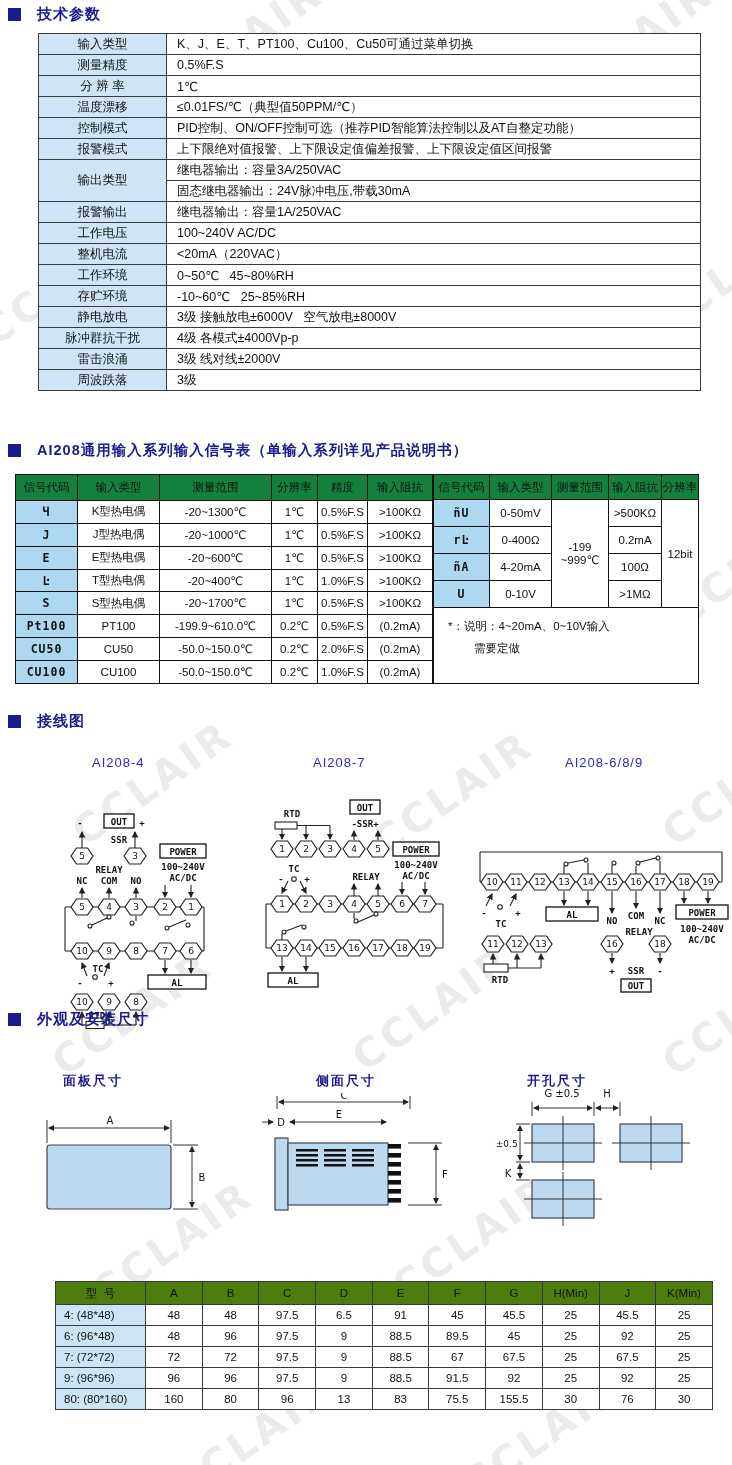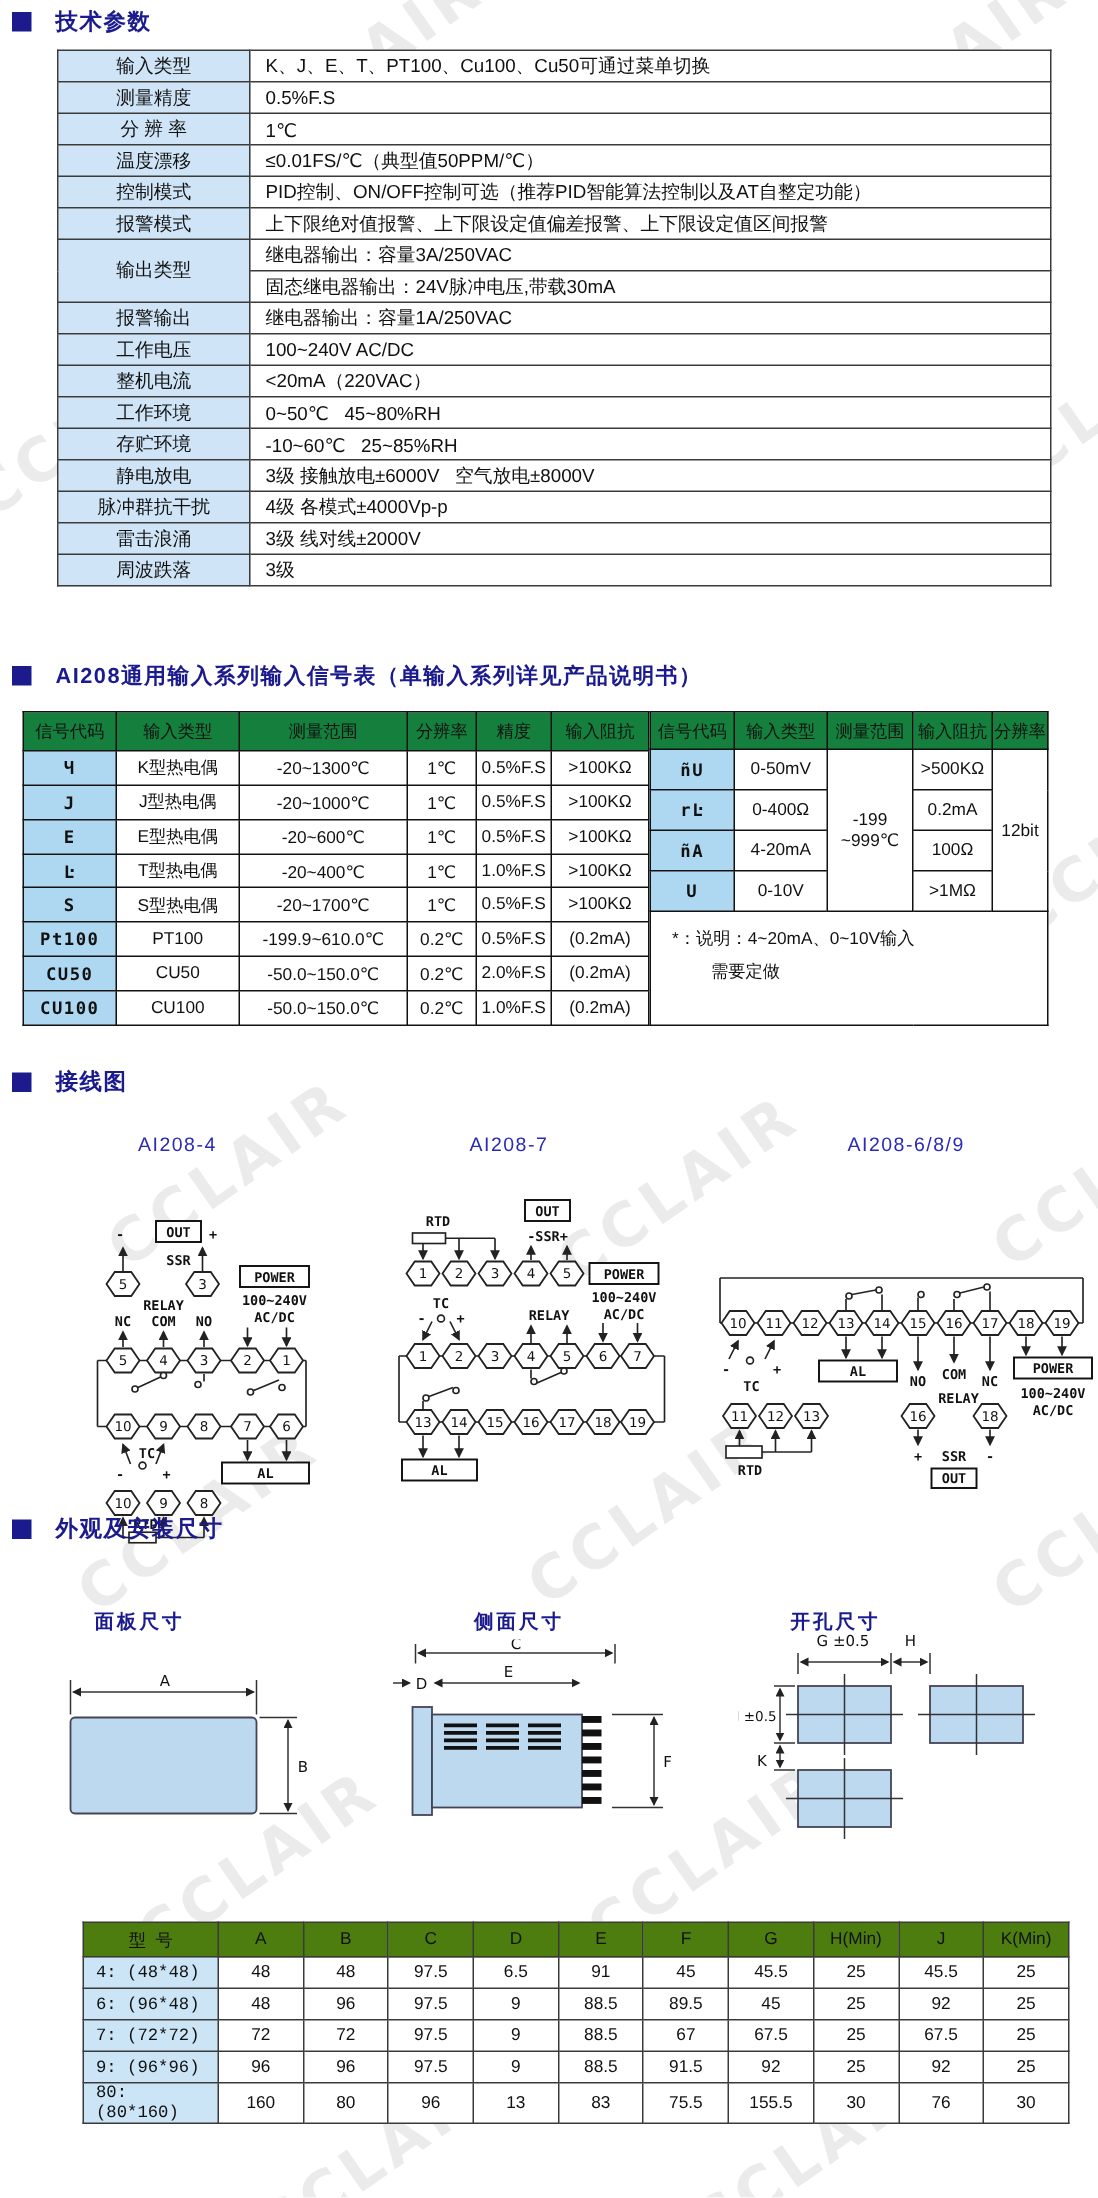--- a/index.html
+++ b/index.html
@@ -23,21 +23,21 @@
   .t2 th{background:#15803d;font-weight:normal;height:24px;}
   .t2l td{height:21px;}
   .t2r td{height:26px;}
   .code{background:#aed8f1;font-family:"DejaVu Sans Mono",monospace;font-weight:bold;font-size:11px;letter-spacing:1px;}
   .noteCell{height:67px !important;text-align:left !important;vertical-align:top;font-size:12px;padding:8px 0 0 14px !important;line-height:1.9;margin-left:44px;}
   .noteCell .ind{padding-left:26px;}
   
   .t3{left:55px;top:1281px;width:657px;table-layout:fixed;}
   .t3 td{border:1px solid #3a3a3a;font-size:11.5px;text-align:center;height:20px;padding:0;}
   .t3 tr.hd td{background:#4d7c0f;height:22px;margin-top:28px;}
-  .t3 td.mdl{background:#cbe5f6;text-align:left;padding-left:8px;font-family:Liberation Mono, monospace;}
+  .t3 td.mdl{background:#cbe5f6;text-align:left;padding-left:8px;}
   
   .dtitle{position:absolute;color:#2b2bb4;font-size:13px;font-weight:normal;letter-spacing:1px;z-index:2;}
   .stitle{position:absolute;color:#1b1b8e;font-size:13px;font-weight:bold;letter-spacing:2px;z-index:2;}
   
   .diag{position:absolute;z-index:2;}
   .w{stroke:#222;stroke-width:1.1;fill:none;}
   .dim{stroke:#333;stroke-width:1;fill:none;}
   .ct{fill:#fff;stroke:#222;stroke-width:1.1;}
   .bx{fill:#fff;stroke:#111;stroke-width:1.3;}
   .tn{font:9px "DejaVu Sans",sans-serif;text-anchor:middle;fill:#111;}

